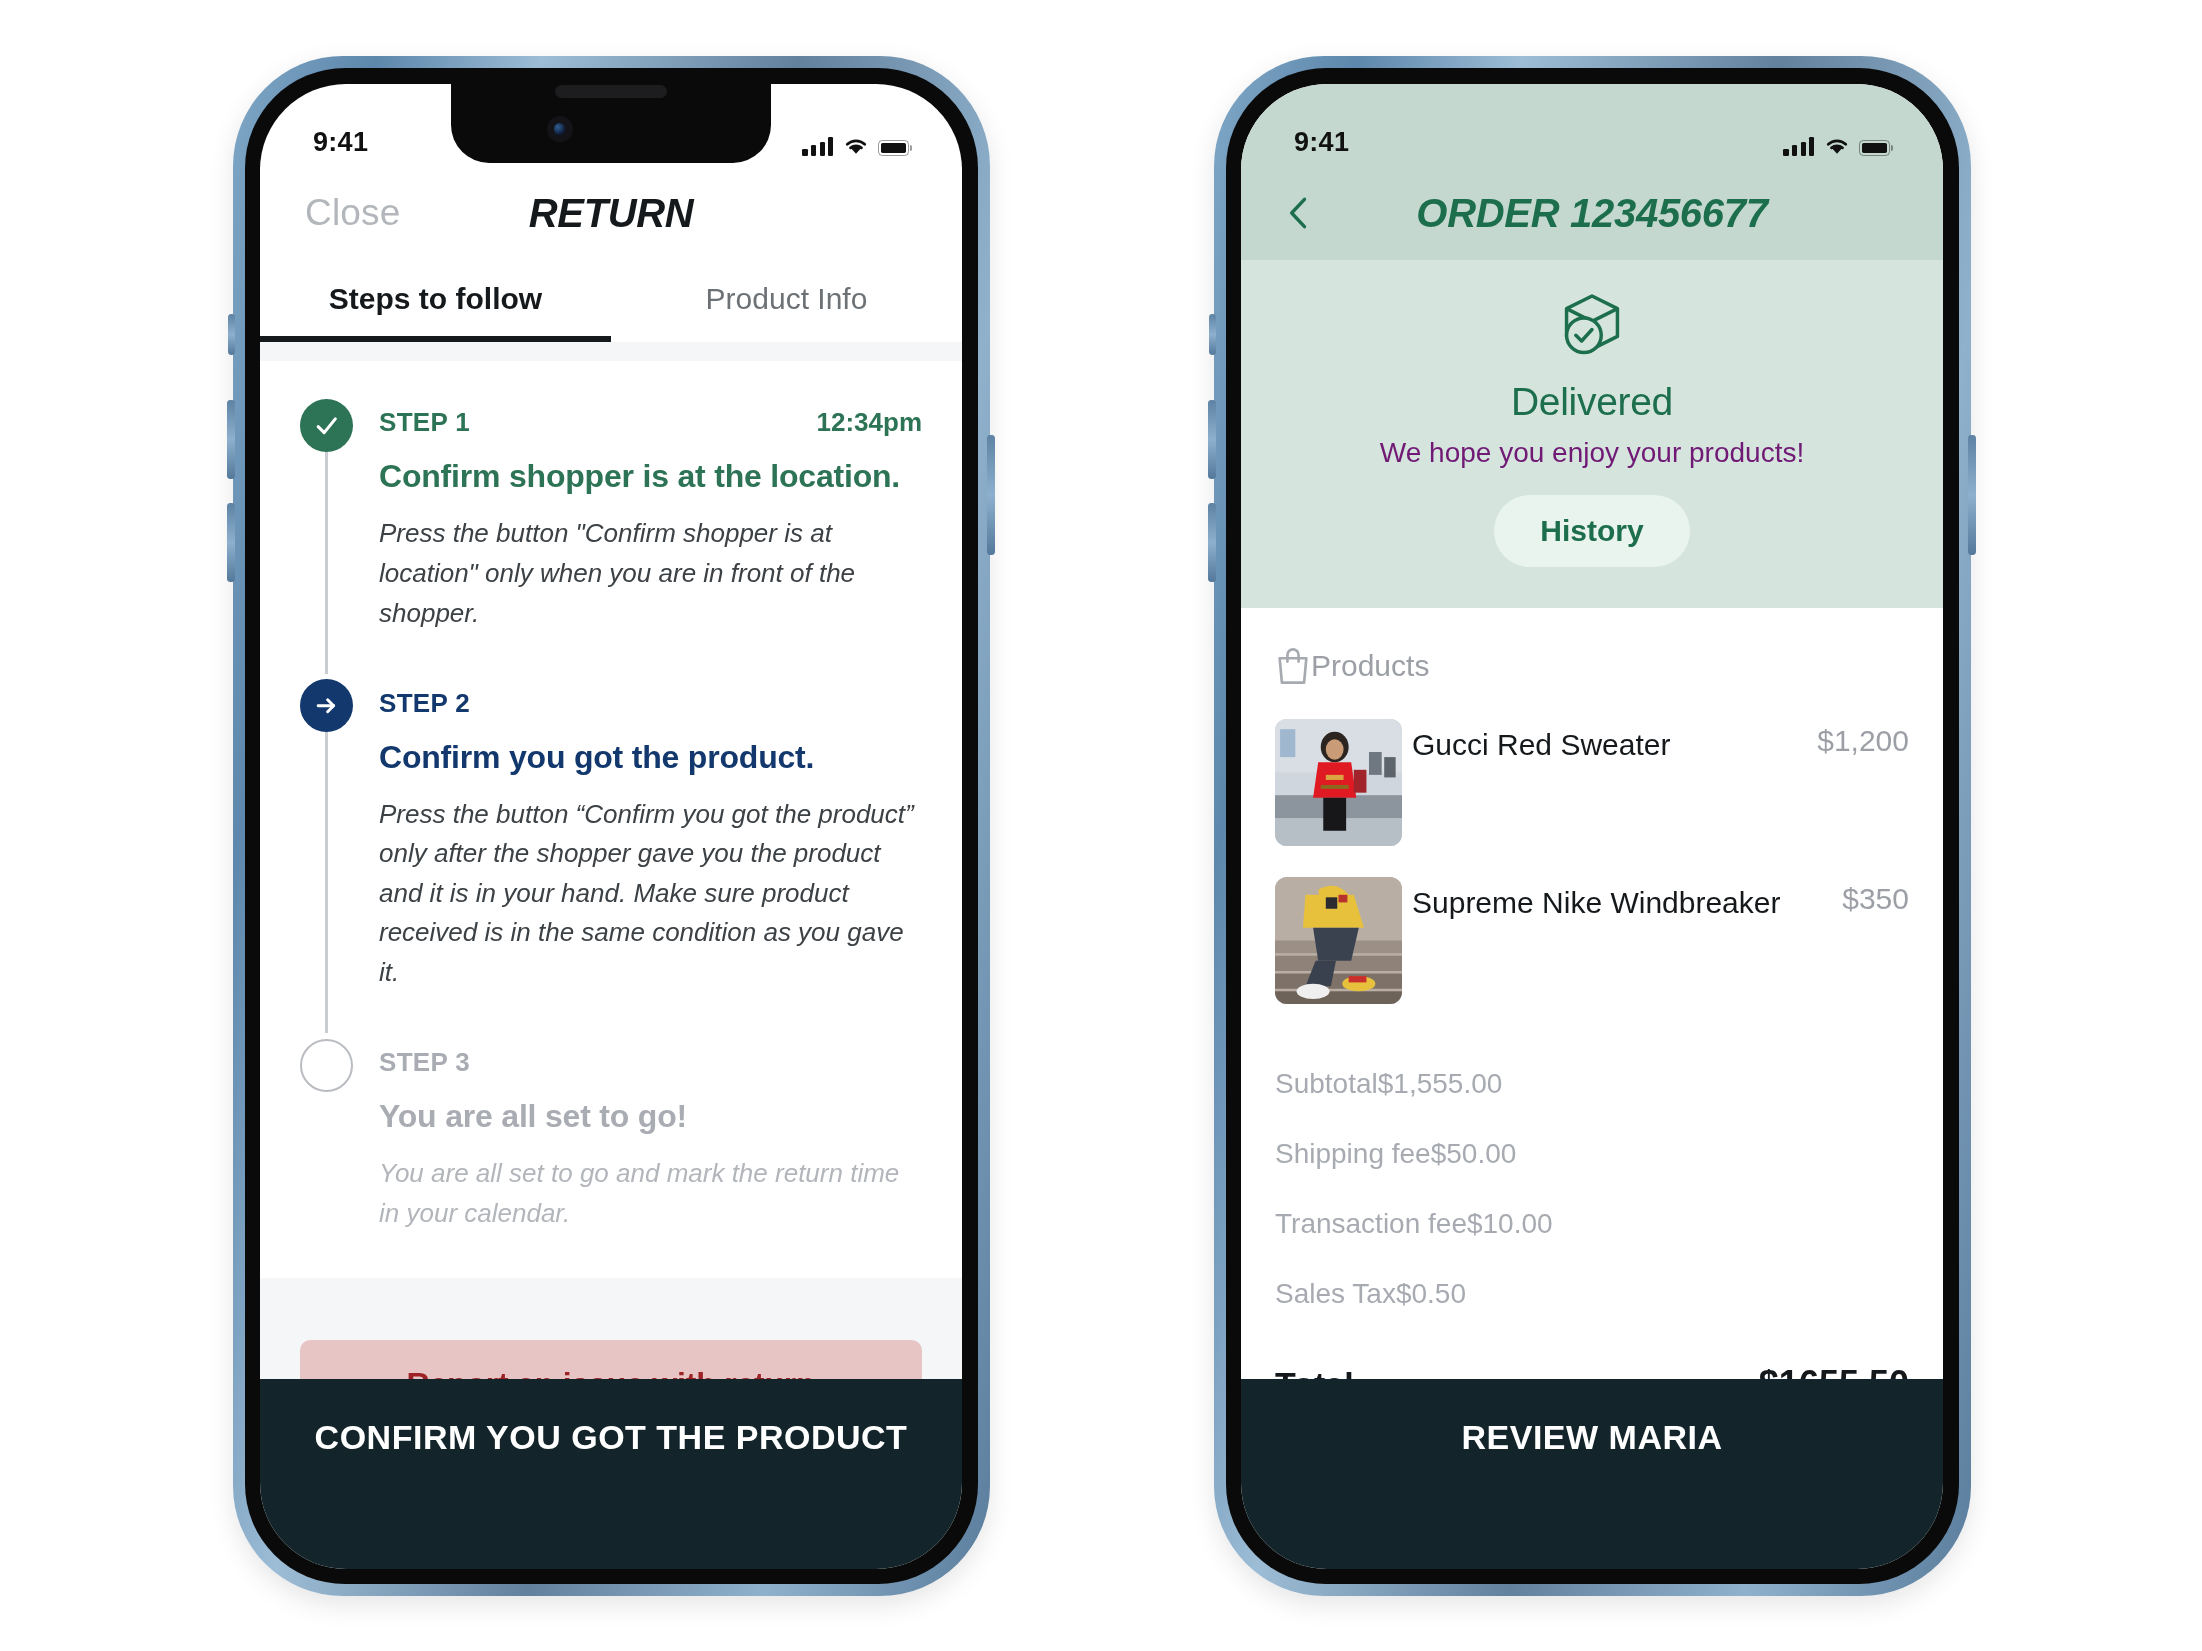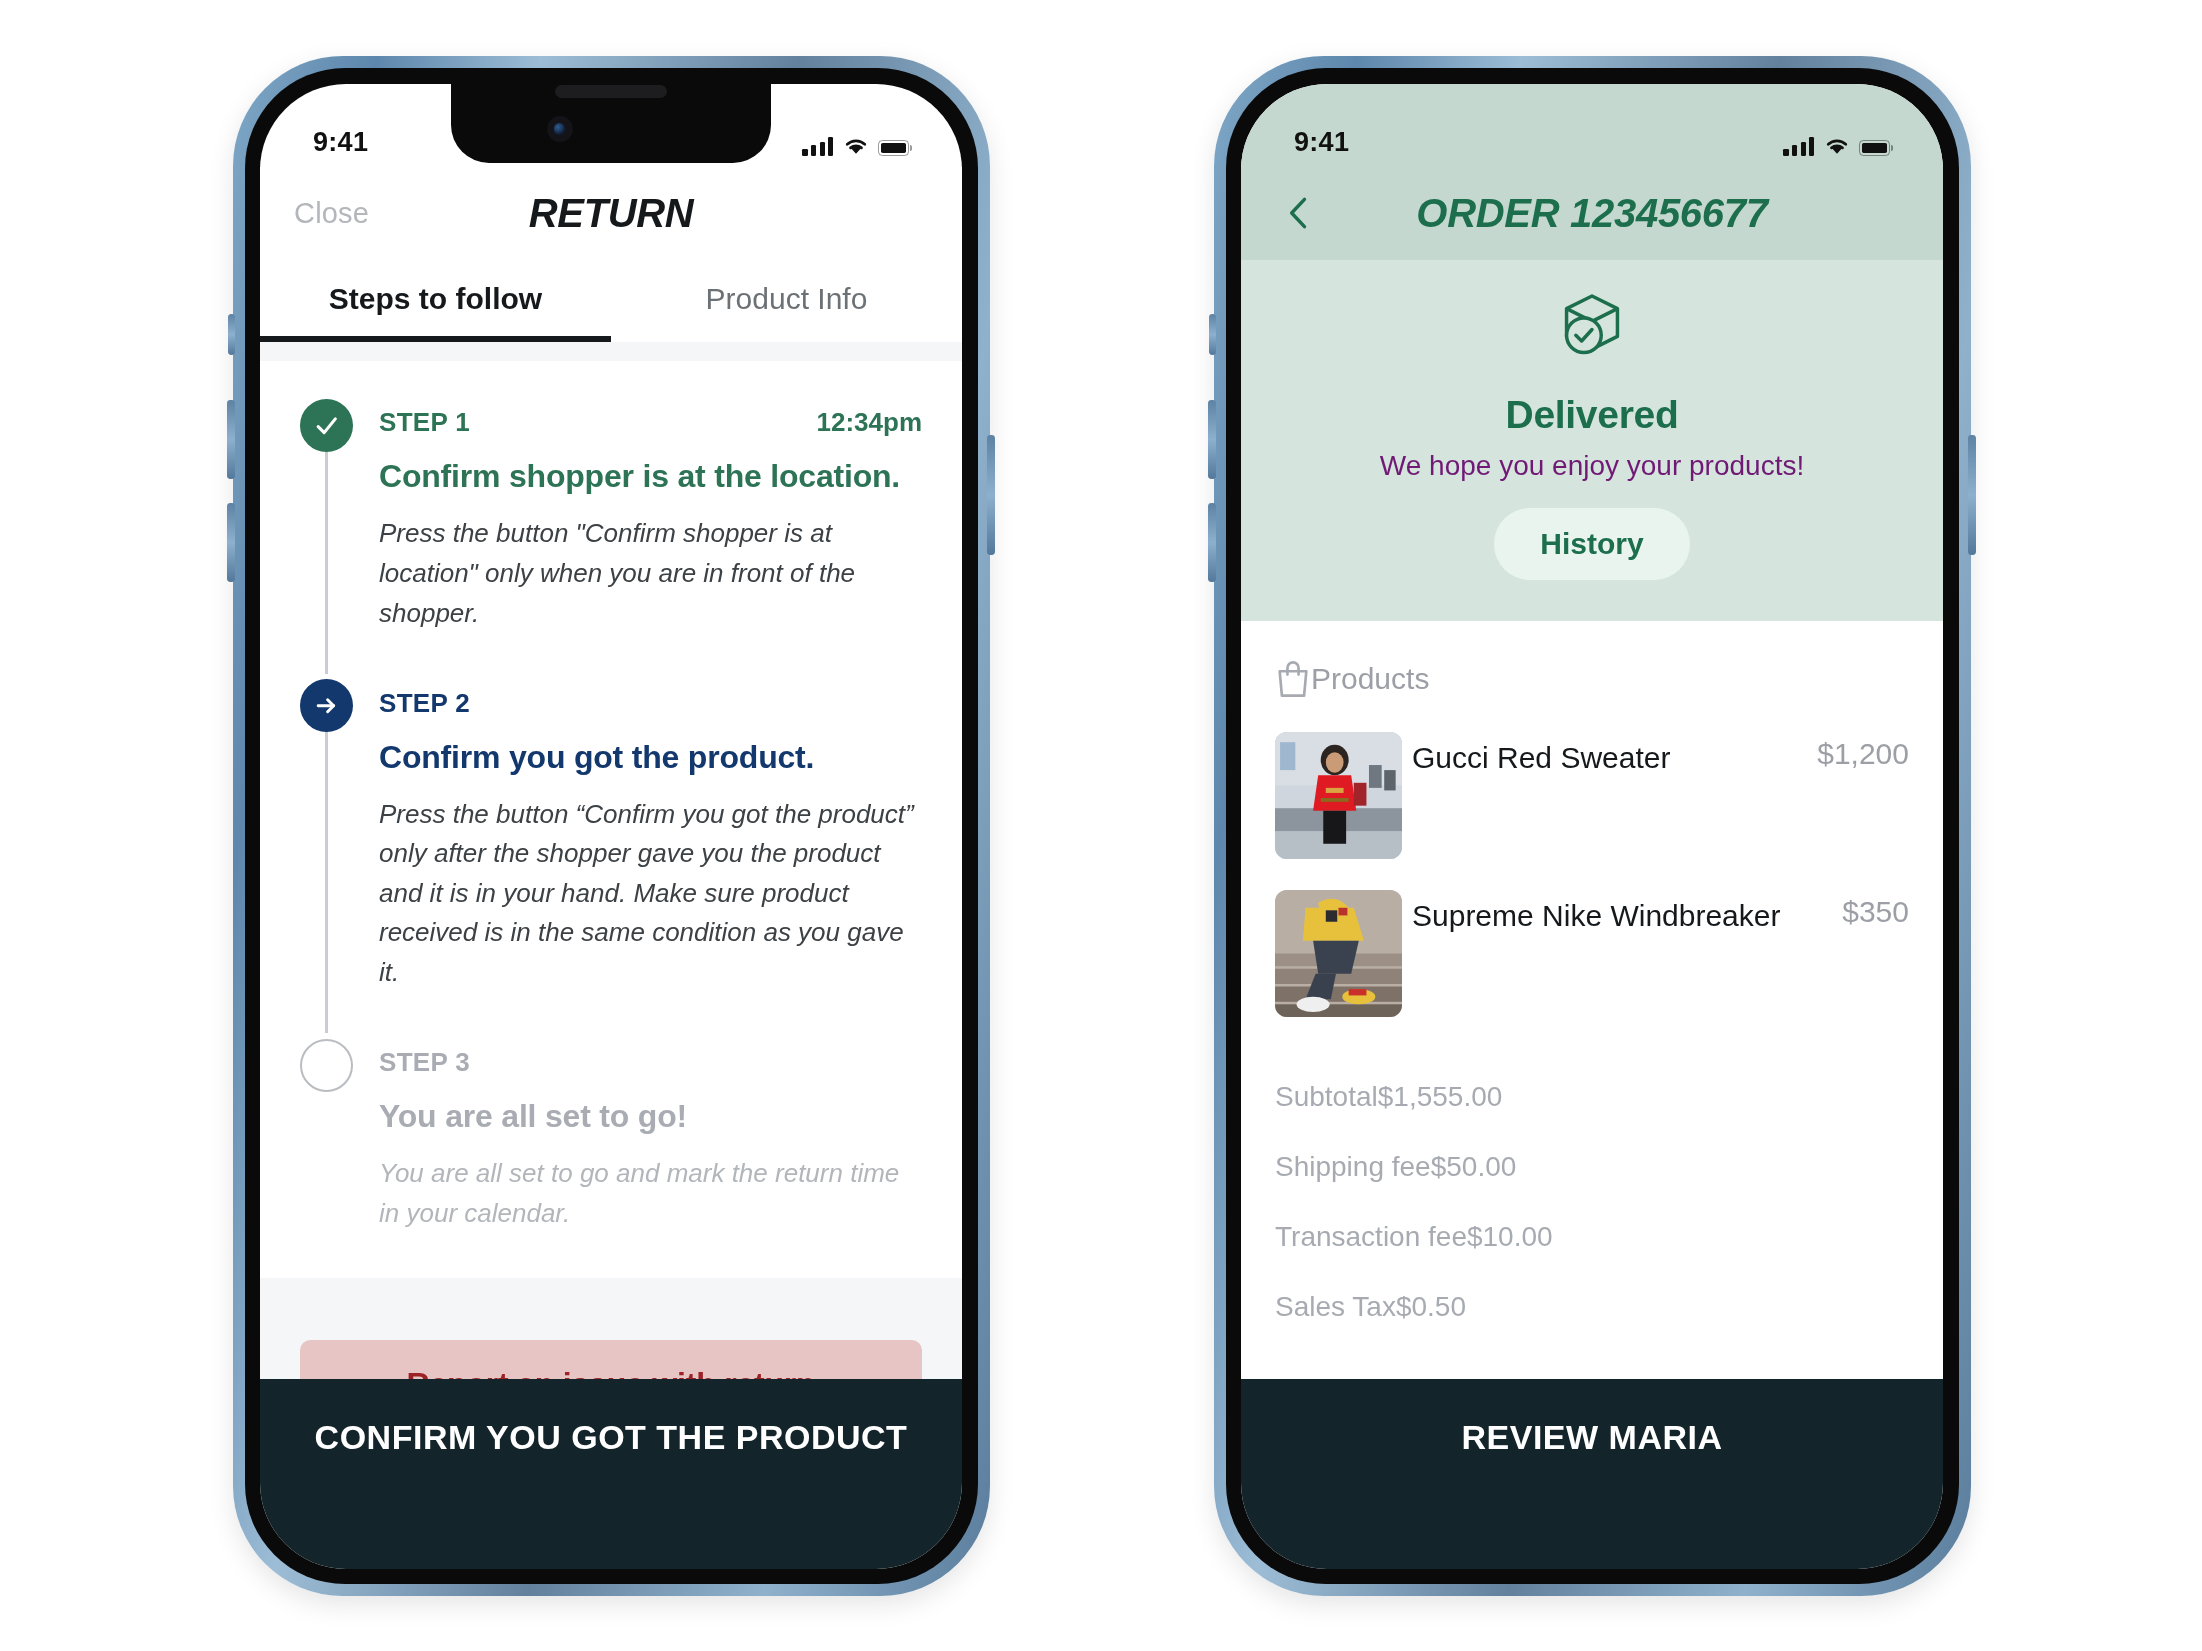--- a/index.html
+++ b/index.html
@@ -128,22 +128,23 @@
   
   .ret-nav {
     flex: none;
     height: 93px;
     display: flex; align-items: center;
     padding: 0 34px;
     background: #fff;
     position: relative;
   }
   .close-btn {
-    font-size: 29px; color: #b3b6bb; font-weight: 400;
+    font-size: 37px; color: #b3b6bb; font-weight: 400;
     letter-spacing: 0.2px;
+    margin-left: 11px;
   }
   .ret-title {
     position: absolute; left: 0; right: 0; text-align: center;
     font-size: 40px; font-weight: 800; font-style: italic;
     color: #15191c; letter-spacing: -0.4px;
     font-stretch: condensed;
     pointer-events: none;
   }
 
   .tabs {
@@ -263,21 +264,21 @@
     pointer-events: none;
   }
   .delivered-panel {
     flex: none;
     background: #d5e5de;
     text-align: center;
     padding: 29px 0 41px 0;
   }
   .pkg-icon { display:flex; justify-content:center; }
   .delivered-title {
-    font-size: 39px; font-weight: 700; color: #1c6e4c; margin-top: 30px;
+    font-size: 39px; font-weight: 400; color: #1c6e4c; margin-top: 17px;
     letter-spacing: -0.3px;
   }
   .delivered-sub {
     font-size: 28px; color: #701a75; margin-top: 13.8px; font-weight: 400;
   }
   .history-btn {
     margin: 26px auto 0 auto;
     display: inline-block;
     background: #eaf4ef;
     color: #1c6e4c;

